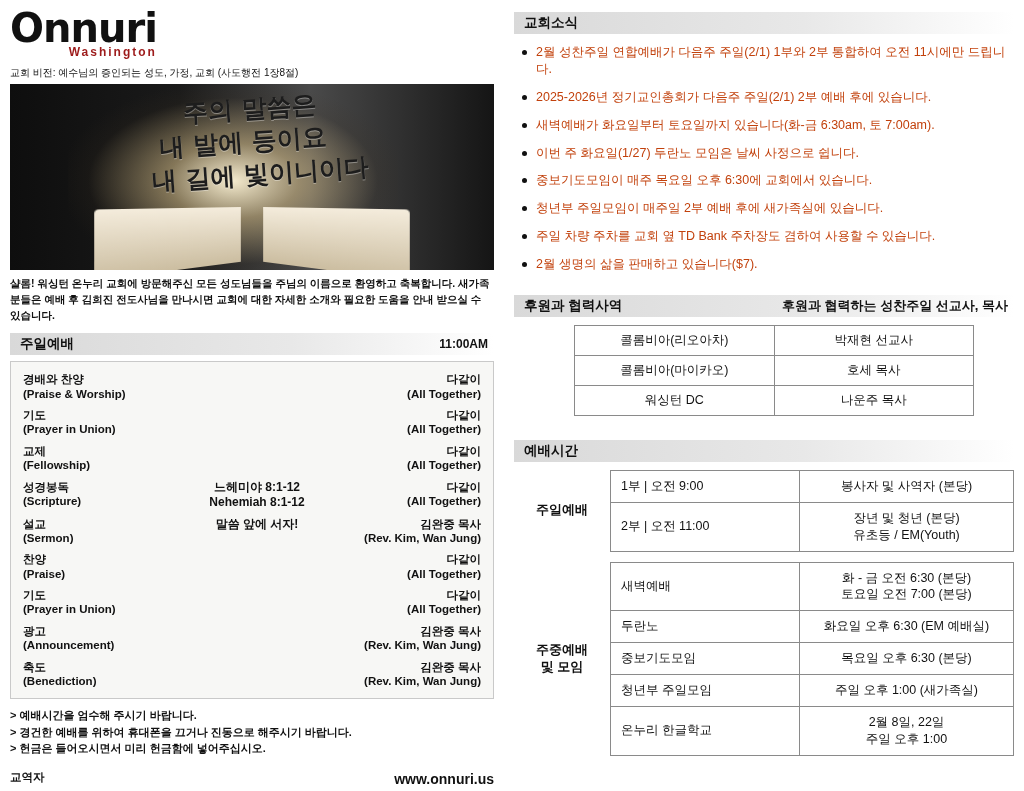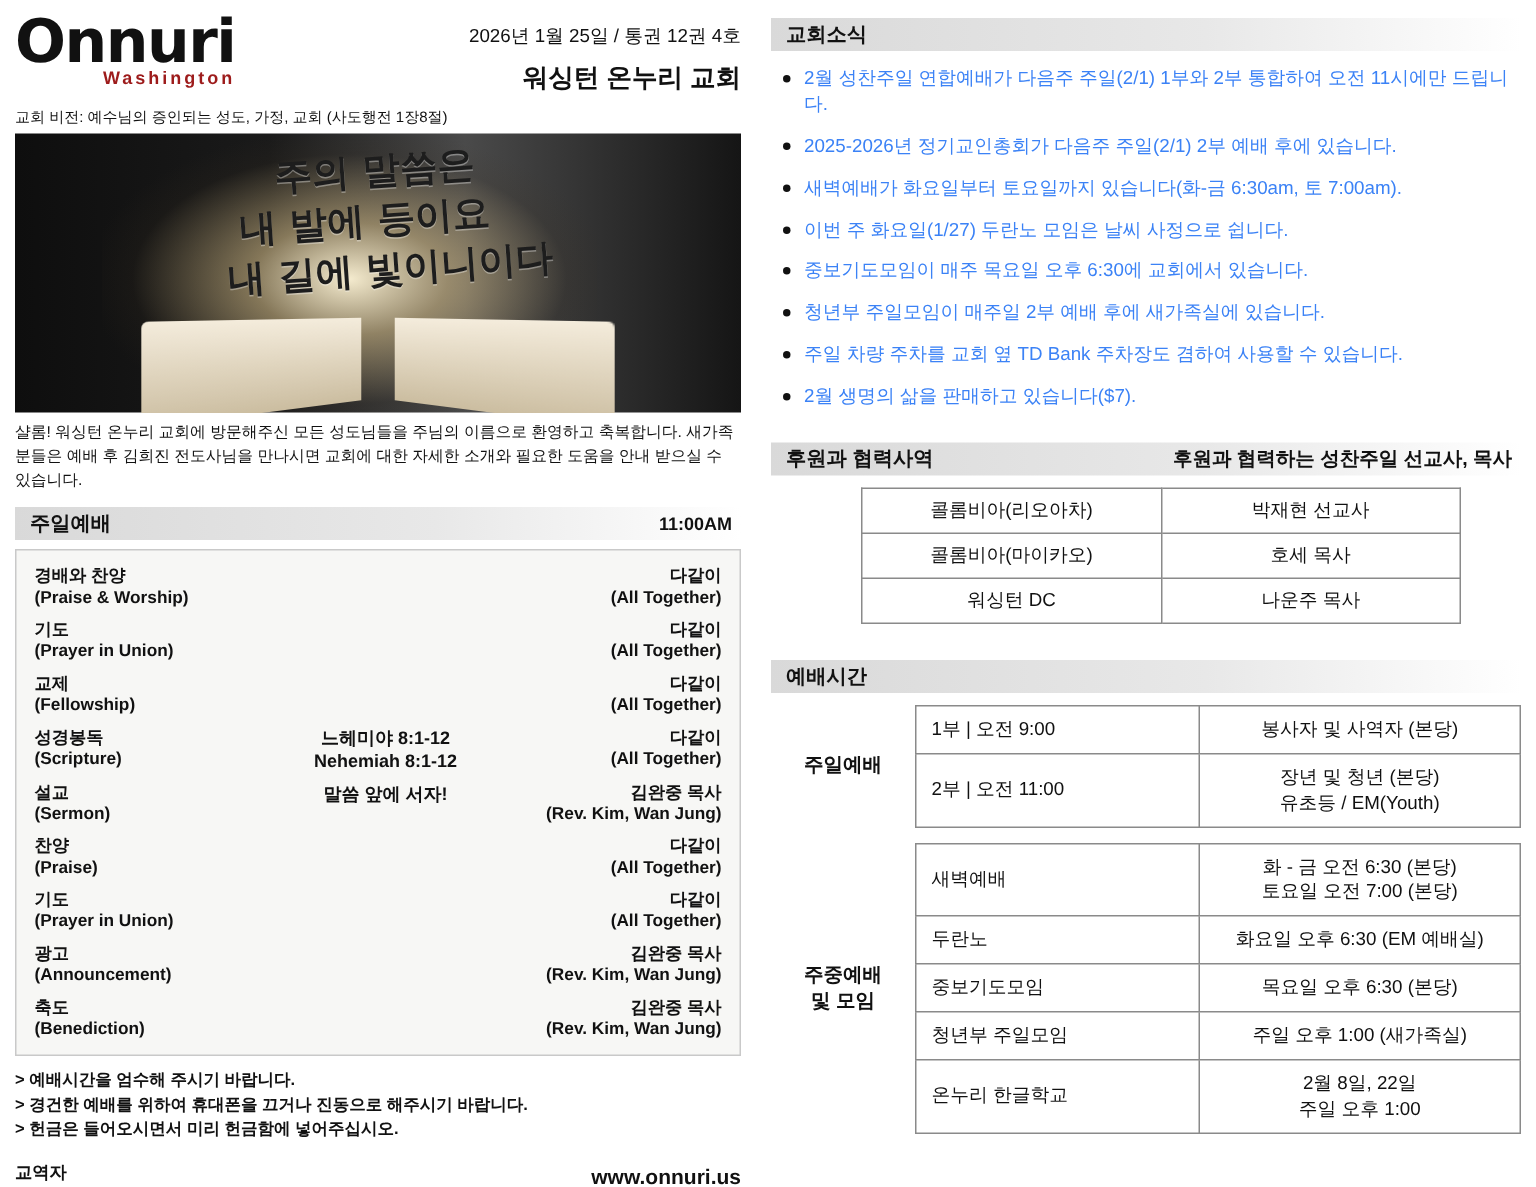--- a/index.html
+++ b/index.html
@@ -138,21 +138,21 @@
     text-shadow: 0 1px 0 rgba(255,255,255,0.35);
   }
   .cover .verse span { display: block; }
   .cover .verse .l2 { margin-left: -18px; }
   .cover .verse .l3 { margin-left: 12px; }
 
   .welcome {
     font-size: 10.5px;
     line-height: 1.5;
     margin-top: 6px;
-    font-weight: normal;
+    font-weight: bold;
     color: #111;
   }
 
   
   .bar {
     position: relative;
     height: 22px;
     margin-top: 10px;
     background: linear-gradient(90deg,#d9d9d9 0%, #e8e8e8 58%, #ffffff 100%);
     display: flex;
@@ -245,21 +245,21 @@
   .news-list {
     list-style: none;
     margin: 10px 0 0 0;
     padding: 0 4px 0 22px;
   }
   .news-list li {
     position: relative;
     font-size: 12.5px;
     line-height: 1.35;
     margin-bottom: 11px;
-    color: #3b82f6;
+    color: #c2410c;
   }
   .news-list li::before {
     content: "";
     position: absolute;
     left: -14px;
     top: 6px;
     width: 5px;
     height: 5px;
     border-radius: 50%;
     background: #111;
@@ -322,24 +322,20 @@
 <body>
 
 <div class="page">
 
   <div class="col-left">
 
     <div class="masthead">
       <div class="logo-block">
         <div class="logo-main">Onnuri</div>
         <div class="logo-sub">Washington</div>
-      </div>
-      <div class="head-right">
-        <div class="head-issue">2026년 1월 25일 / 통권 12권 4호</div>
-        <div class="head-church">워싱턴 온누리 교회</div>
       </div>
     </div>
 
     <div class="vision">교회 비전: 예수님의 증인되는 성도, 가정, 교회 (사도행전 1장8절)</div>
 
     <div class="cover">
       <div class="glow"></div>
       <div class="book">
         <div class="page-l"></div>
         <div class="page-r"></div>

